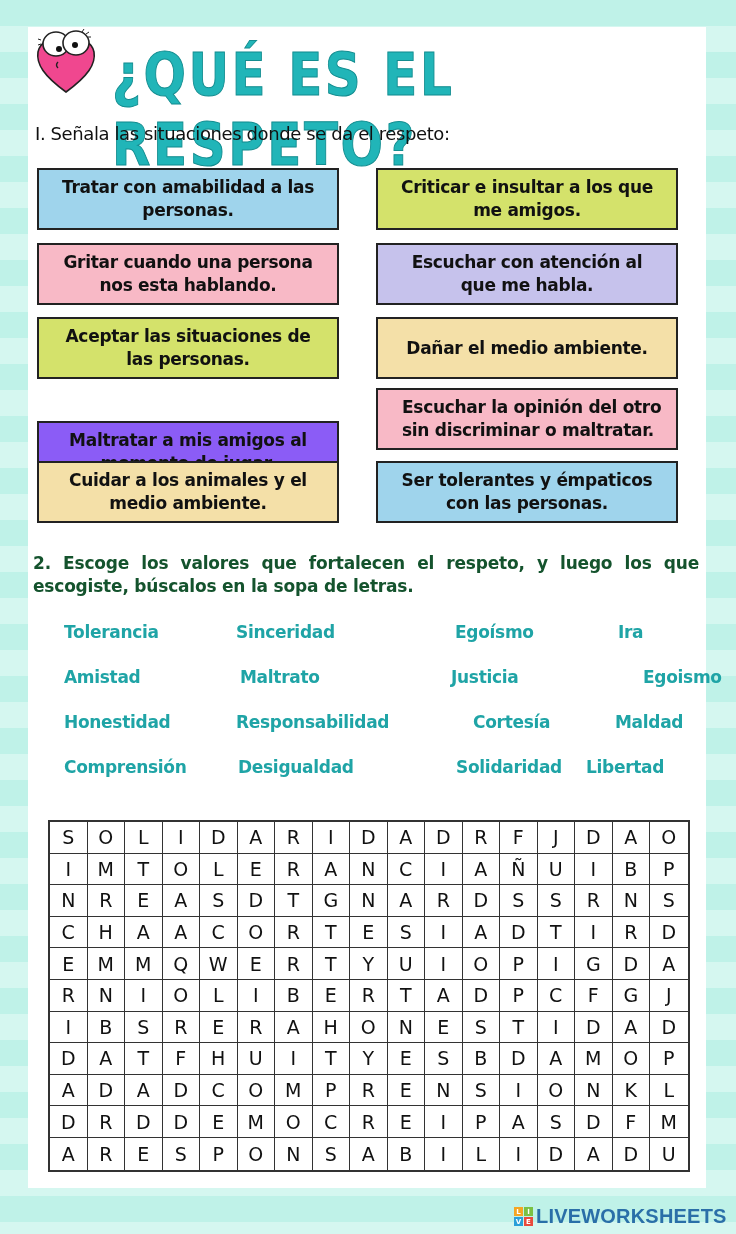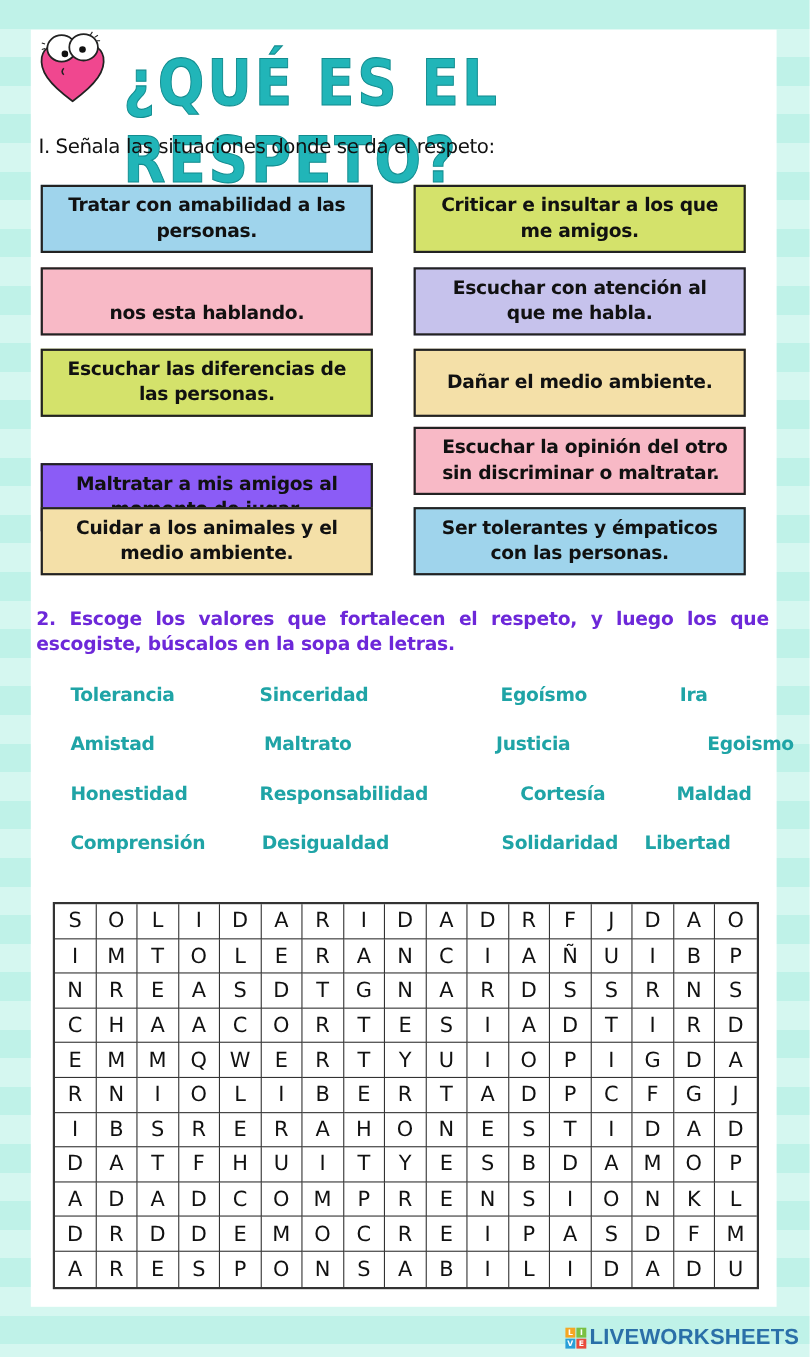--- a/index.html
+++ b/index.html
@@ -26,21 +26,21 @@
     color: #111; letter-spacing: -0.4px;
   }
   .box {
     position: absolute; width: 302px; height: 62px;
     border: 2px solid #222; display: flex; align-items: center; justify-content: center;
     text-align: center; font-weight: bold; font-size: 17px; line-height: 23px; color: #111;
     letter-spacing: -0.3px; padding: 0 4px; cursor: pointer;
   }
   .q2 {
     position: absolute; left: 33px; top: 552px; width: 666px; font-weight: bold; font-size: 17px;
-    color: #6d28d9; line-height: 23px; text-align: justify; text-align-last: left; letter-spacing: -0.2px;
+    color: #14532d; line-height: 23px; text-align: justify; text-align-last: left; letter-spacing: -0.2px;
   }
   .word {
     position: absolute; font-weight: bold; font-size: 17px; color: #1fa4a6; letter-spacing: -0.3px;
     cursor: pointer;
   }
   .grid {
     position: absolute; left: 48px; top: 820px;
     display: grid; grid-template-columns: repeat(17, 37.5px); grid-template-rows: repeat(11, 31.6px);
     border: 2px solid #333;
   }
@@ -78,27 +78,27 @@
 
 <div class="q1">I. Señala las situaciones donde se da el respeto:</div>
 
 <div class="box" style="left:37px; top:168px; background:#9fd4ec;align-items:center;">
   <div><span>Tratar con amabilidad a las</span><br><span>personas.</span></div>
 </div>
 <div class="box" style="left:376px; top:168px; background:#d4e26b;">
   <div><span>Criticar e insultar a los que</span><br><span>me amigos.</span></div>
 </div>
 <div class="box" style="left:37px; top:243px; background:#f8b9c6;">
-  <div><br><span>nos esta hablando.</span></div>
+  <div><span>Gritar cuando una persona</span><br><span>nos esta hablando.</span></div>
 </div>
 <div class="box" style="left:376px; top:243px; background:#c6c2ec;">
   <div><span>Escuchar con atención al</span><br><span>que me habla.</span></div>
 </div>
 <div class="box" style="left:37px; top:317px; background:#d4e26b;">
-  <div><span>Escuchar las diferencias de</span><br><span>las personas.</span></div>
+  <div><span>Aceptar las situaciones de</span><br><span>las personas.</span></div>
 </div>
 <div class="box" style="left:376px; top:317px; background:#f4e0a8;">
   <div><span>Dañar el medio ambiente.</span></div>
 </div>
 <div class="box" style="left:37px; top:401px; background:#8b5cf6;margin-top:20px;">
   <div><span>Maltratar a mis amigos al</span><br><span>momento de jugar.</span></div>
 </div>
 <div class="box" style="left:376px; top:388px; background:#f8b9c6; justify-content:flex-start; text-align:left; padding-left:24px;">
   <div><span>Escuchar la opinión del otro</span><br><span>sin discriminar o maltratar.</span></div>
 </div>

